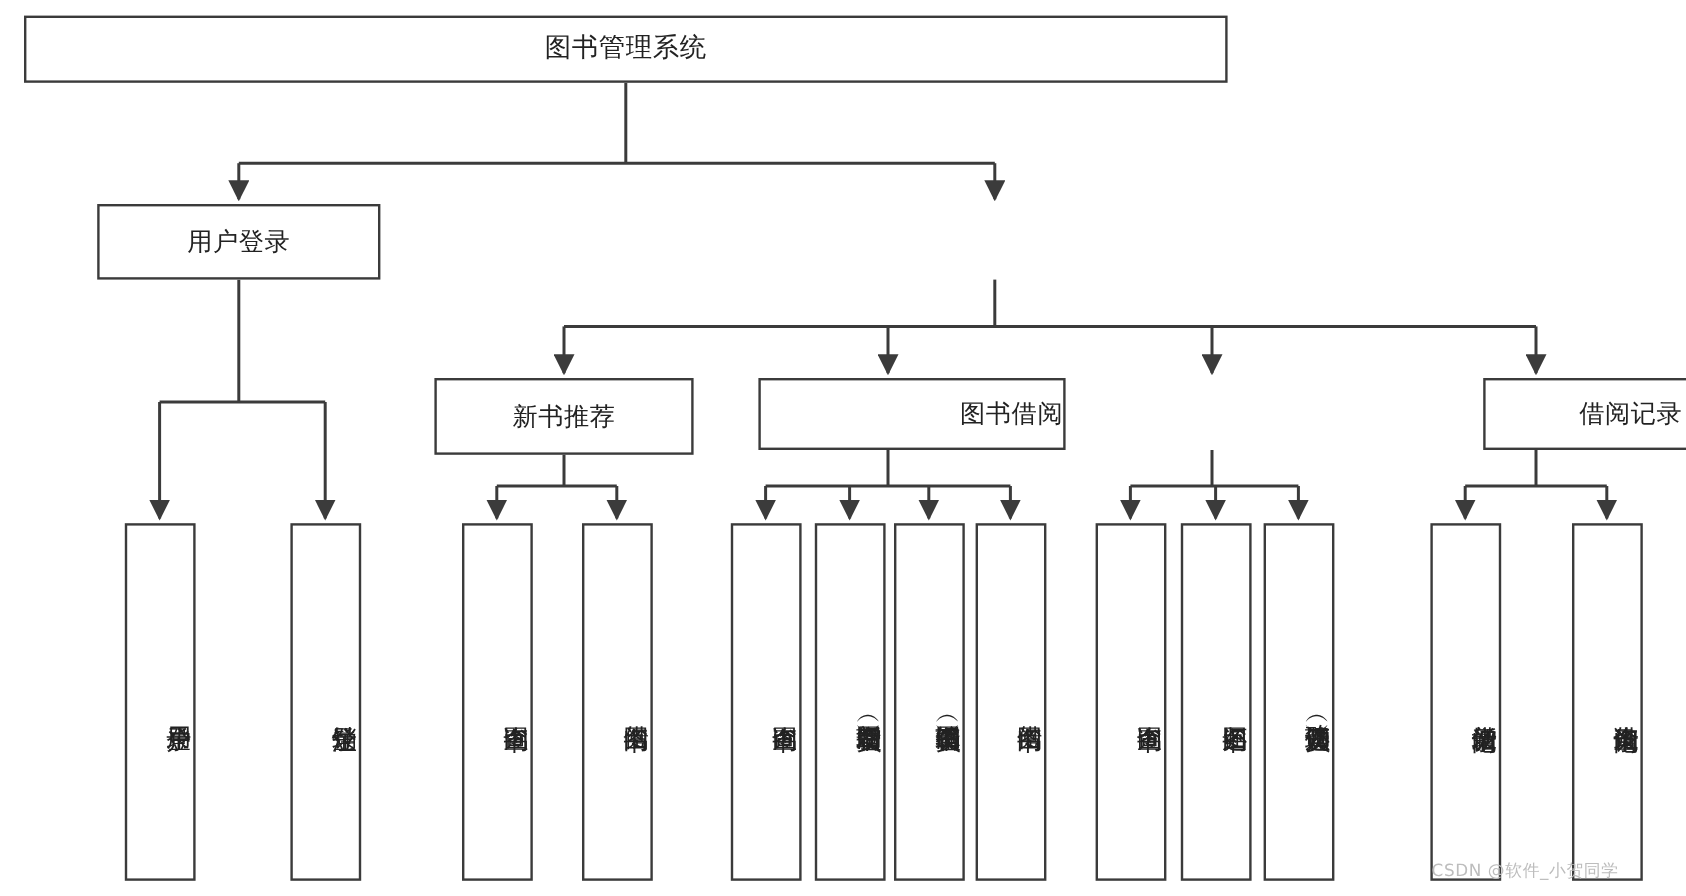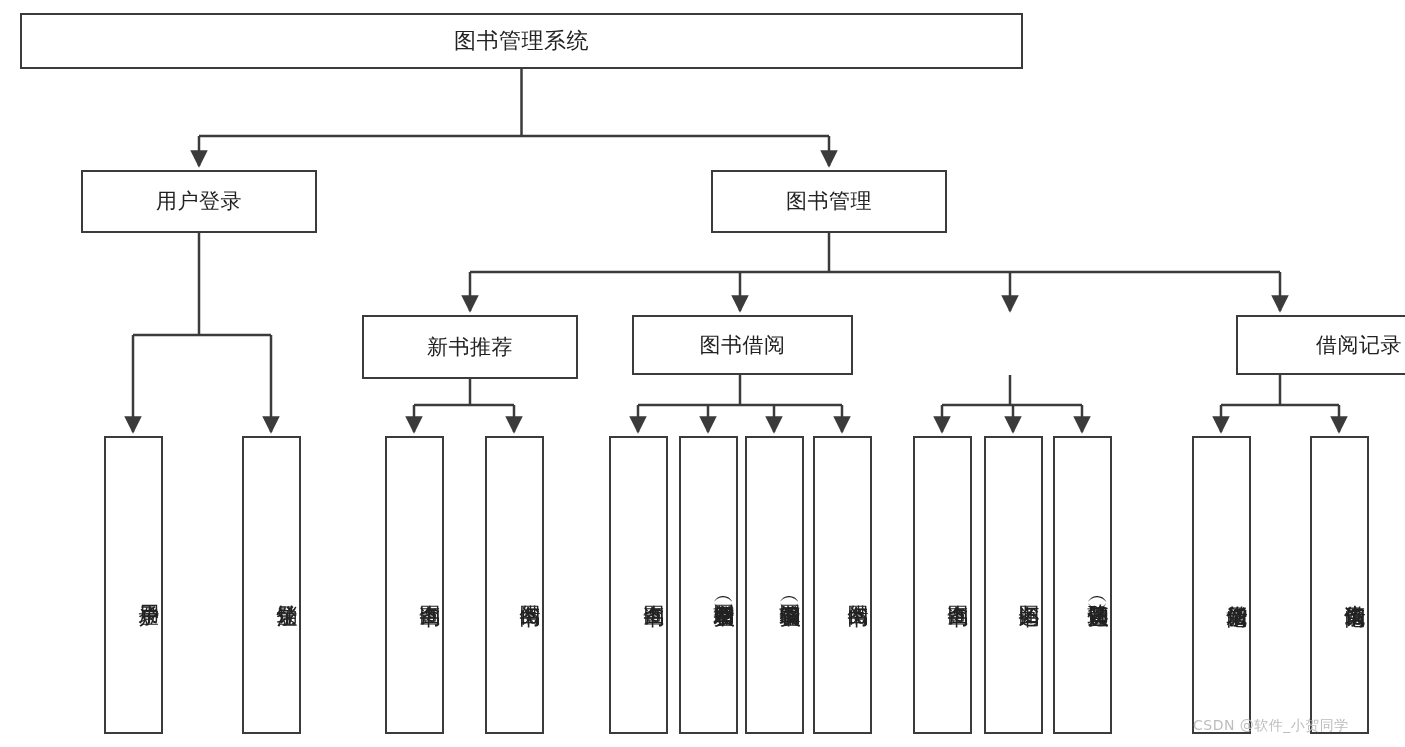--- a/index.html
+++ b/index.html
@@ -122,28 +122,25 @@
     </g>
   </svg>
 
   <div class="node node-h node-root" style="left:20px; top:13px; width:1003px; height:56px;">
     <span>图书管理系统</span>
   </div>
 
   <div class="node node-h" style="left:81px; top:170px; width:236px; height:63px;">
     <span>用户登录</span>
   </div>
-  <div class="node node-h" style="left:711px; top:170px; width:236px; height:63px;">
-    <span>图书管理</span>
-  </div>
 
   <div class="node node-h" style="left:362px; top:315px; width:216px; height:64px;">
     <span>新书推荐</span>
   </div>
-  <div class="node node-h" style="left:632px; top:315px; width:221px; height:60px;">
+  <div class="node node-h" style="left:632px; top:315px; width:256px; height:60px;justify-content:flex-end;">
     <span>图书借阅</span>
   </div>
   <div class="node node-h" style="left:1236px; top:315px; width:246px; height:60px;">
     <span>借阅记录</span>
   </div>
 
   <div class="node node-v" style="left:104px; top:436px; width:59px; height:298px;">
     <span>用户登录</span>
   </div>
   <div class="node node-v" style="left:242px; top:436px; width:59px; height:298px;">

